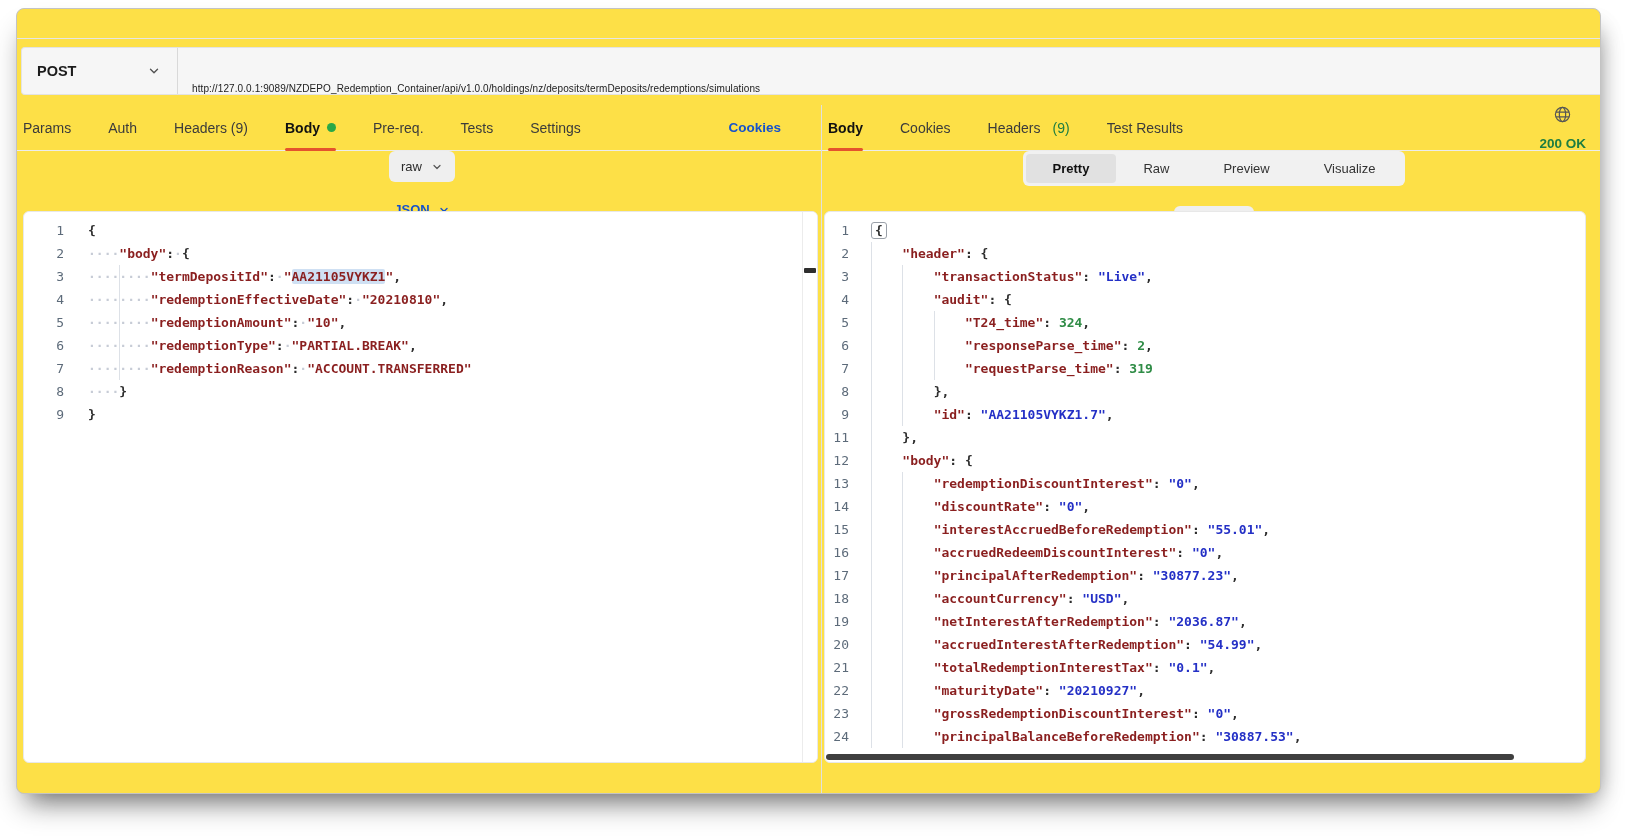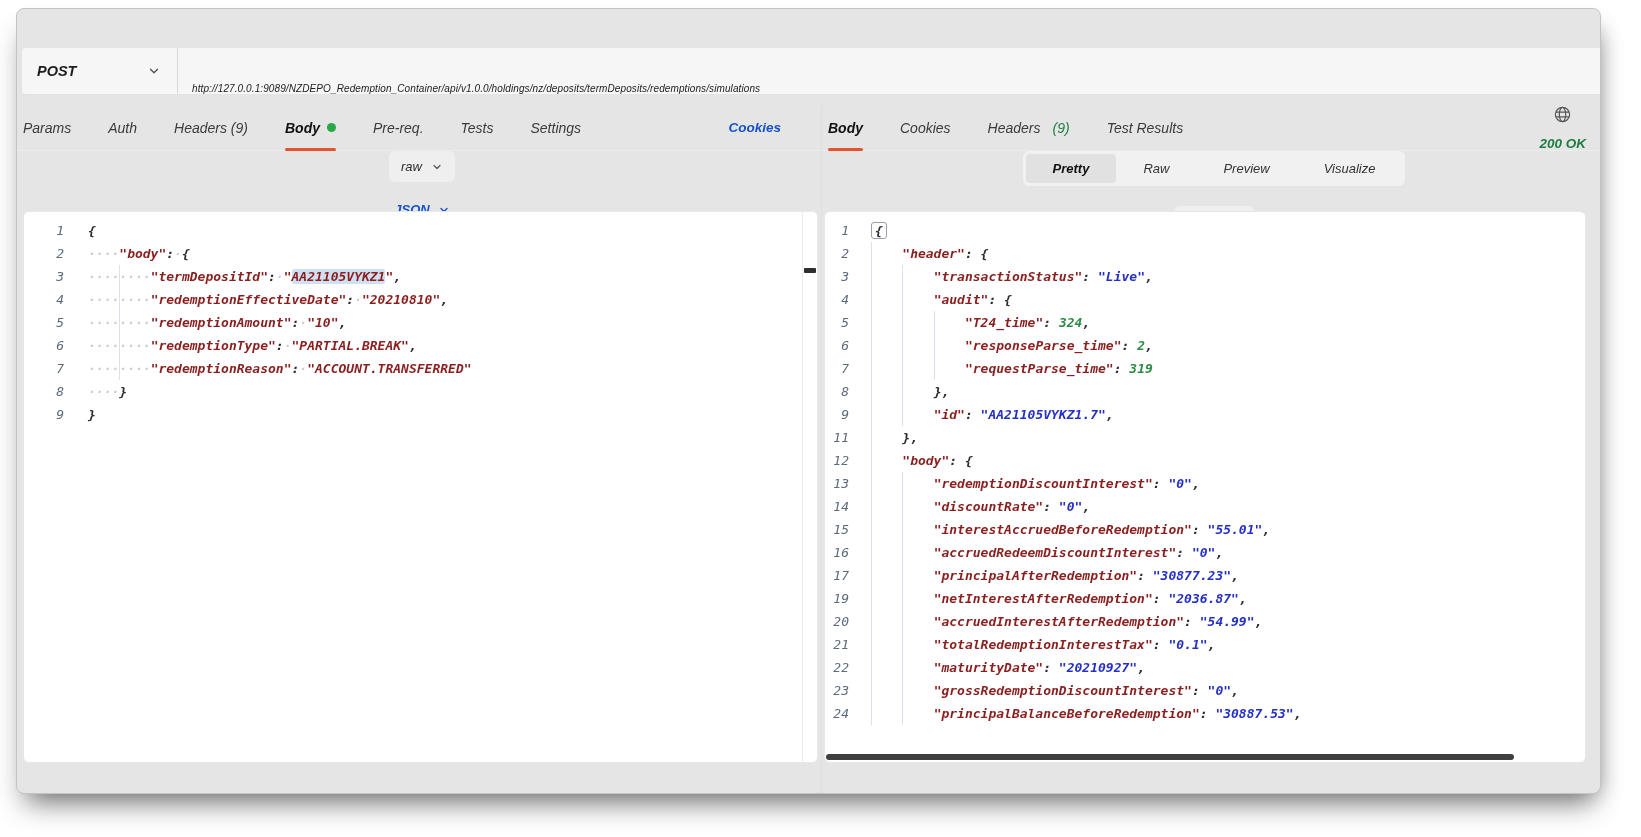--- a/index.html
+++ b/index.html
@@ -1,22 +1,22 @@
 <!DOCTYPE html>
 <html><head>
 <meta charset="utf-8">
 <style>
   * { box-sizing: border-box; margin: 0; padding: 0; }
   html,body { width:1641px; height:837px; background:#ffffff; overflow:hidden;
               font-family:"Liberation Sans", sans-serif; }
 
   .window { position:absolute; left:16px; top:8px; width:1585px; height:786px;
-            background:#e5e5e5; border:1px solid #c3c3c3; border-radius:8px;
+            background:#fde047; border:1px solid #c3c3c3; border-radius:8px;
             box-shadow:0 18px 26px -8px rgba(0,0,0,.45), 10px 10px 22px -12px rgba(0,0,0,.28);
-            overflow:hidden;font-style:italic; }
+            overflow:hidden; }
 
   .top-strip { height:30px; border-bottom:1px solid #e5e5e5; }
 
   
   .url-row { display:flex; align-items:stretch; height:48px; margin:8px 0 0 4px;
              background:#f6f6f6; border:1px solid #e3e3e3; border-right:none;
              border-radius:4px 0 0 4px; }
   .method { width:156px; flex:none; display:flex; align-items:center; justify-content:space-between;
             padding:0 16px 0 15px; border-right:1px solid #d9d9d9; font-weight:700;
             font-size:14.5px; color:#1c1c1c; cursor:pointer; }
@@ -234,20 +234,21 @@
           <div class="code-line"><span class="ln">7</span><span class="ct"><span class="tok-g"></span><span class="tok-w">    </span><span class="tok-g"></span><span class="tok-w">    </span><span class="tok-g"></span><span class="tok-w">    </span><span class="tok-k">"requestParse_time"</span><span class="tok-p">:</span><span class="tok-w"> </span><span class="tok-n">319</span></span></div>
           <div class="code-line"><span class="ln">8</span><span class="ct"><span class="tok-g"></span><span class="tok-w">    </span><span class="tok-g"></span><span class="tok-w">    </span><span class="tok-p">},</span></span></div>
           <div class="code-line"><span class="ln">9</span><span class="ct"><span class="tok-g"></span><span class="tok-w">    </span><span class="tok-g"></span><span class="tok-w">    </span><span class="tok-k">"id"</span><span class="tok-p">:</span><span class="tok-w"> </span><span class="tok-s">"AA21105VYKZ1.7"</span><span class="tok-p">,</span></span></div>
           <div class="code-line"><span class="ln">11</span><span class="ct"><span class="tok-g"></span><span class="tok-w">    </span><span class="tok-p">},</span></span></div>
           <div class="code-line"><span class="ln">12</span><span class="ct"><span class="tok-g"></span><span class="tok-w">    </span><span class="tok-k">"body"</span><span class="tok-p">: {</span></span></div>
           <div class="code-line"><span class="ln">13</span><span class="ct"><span class="tok-g"></span><span class="tok-w">    </span><span class="tok-g"></span><span class="tok-w">    </span><span class="tok-k">"redemptionDiscountInterest"</span><span class="tok-p">:</span><span class="tok-w"> </span><span class="tok-s">"0"</span><span class="tok-p">,</span></span></div>
           <div class="code-line"><span class="ln">14</span><span class="ct"><span class="tok-g"></span><span class="tok-w">    </span><span class="tok-g"></span><span class="tok-w">    </span><span class="tok-k">"discountRate"</span><span class="tok-p">:</span><span class="tok-w"> </span><span class="tok-s">"0"</span><span class="tok-p">,</span></span></div>
           <div class="code-line"><span class="ln">15</span><span class="ct"><span class="tok-g"></span><span class="tok-w">    </span><span class="tok-g"></span><span class="tok-w">    </span><span class="tok-k">"interestAccruedBeforeRedemption"</span><span class="tok-p">:</span><span class="tok-w"> </span><span class="tok-s">"55.01"</span><span class="tok-p">,</span></span></div>
           <div class="code-line"><span class="ln">16</span><span class="ct"><span class="tok-g"></span><span class="tok-w">    </span><span class="tok-g"></span><span class="tok-w">    </span><span class="tok-k">"accruedRedeemDiscountInterest"</span><span class="tok-p">:</span><span class="tok-w"> </span><span class="tok-s">"0"</span><span class="tok-p">,</span></span></div>
           <div class="code-line"><span class="ln">17</span><span class="ct"><span class="tok-g"></span><span class="tok-w">    </span><span class="tok-g"></span><span class="tok-w">    </span><span class="tok-k">"principalAfterRedemption"</span><span class="tok-p">:</span><span class="tok-w"> </span><span class="tok-s">"30877.23"</span><span class="tok-p">,</span></span></div>
+          <div class="code-line"><span class="ln">18</span><span class="ct"><span class="tok-g"></span><span class="tok-w">    </span><span class="tok-g"></span><span class="tok-w">    </span><span class="tok-k">"accountCurrency"</span><span class="tok-p">:</span><span class="tok-w"> </span><span class="tok-s">"USD"</span><span class="tok-p">,</span></span></div>
           <div class="code-line"><span class="ln">19</span><span class="ct"><span class="tok-g"></span><span class="tok-w">    </span><span class="tok-g"></span><span class="tok-w">    </span><span class="tok-k">"netInterestAfterRedemption"</span><span class="tok-p">:</span><span class="tok-w"> </span><span class="tok-s">"2036.87"</span><span class="tok-p">,</span></span></div>
           <div class="code-line"><span class="ln">20</span><span class="ct"><span class="tok-g"></span><span class="tok-w">    </span><span class="tok-g"></span><span class="tok-w">    </span><span class="tok-k">"accruedInterestAfterRedemption"</span><span class="tok-p">:</span><span class="tok-w"> </span><span class="tok-s">"54.99"</span><span class="tok-p">,</span></span></div>
           <div class="code-line"><span class="ln">21</span><span class="ct"><span class="tok-g"></span><span class="tok-w">    </span><span class="tok-g"></span><span class="tok-w">    </span><span class="tok-k">"totalRedemptionInterestTax"</span><span class="tok-p">:</span><span class="tok-w"> </span><span class="tok-s">"0.1"</span><span class="tok-p">,</span></span></div>
           <div class="code-line"><span class="ln">22</span><span class="ct"><span class="tok-g"></span><span class="tok-w">    </span><span class="tok-g"></span><span class="tok-w">    </span><span class="tok-k">"maturityDate"</span><span class="tok-p">:</span><span class="tok-w"> </span><span class="tok-s">"20210927"</span><span class="tok-p">,</span></span></div>
           <div class="code-line"><span class="ln">23</span><span class="ct"><span class="tok-g"></span><span class="tok-w">    </span><span class="tok-g"></span><span class="tok-w">    </span><span class="tok-k">"grossRedemptionDiscountInterest"</span><span class="tok-p">:</span><span class="tok-w"> </span><span class="tok-s">"0"</span><span class="tok-p">,</span></span></div>
           <div class="code-line"><span class="ln">24</span><span class="ct"><span class="tok-g"></span><span class="tok-w">    </span><span class="tok-g"></span><span class="tok-w">    </span><span class="tok-k">"principalBalanceBeforeRedemption"</span><span class="tok-p">:</span><span class="tok-w"> </span><span class="tok-s">"30887.53"</span><span class="tok-p">,</span></span></div>
         </div>
       <div class="res-hscroll"></div>
     </div>
   </div>

